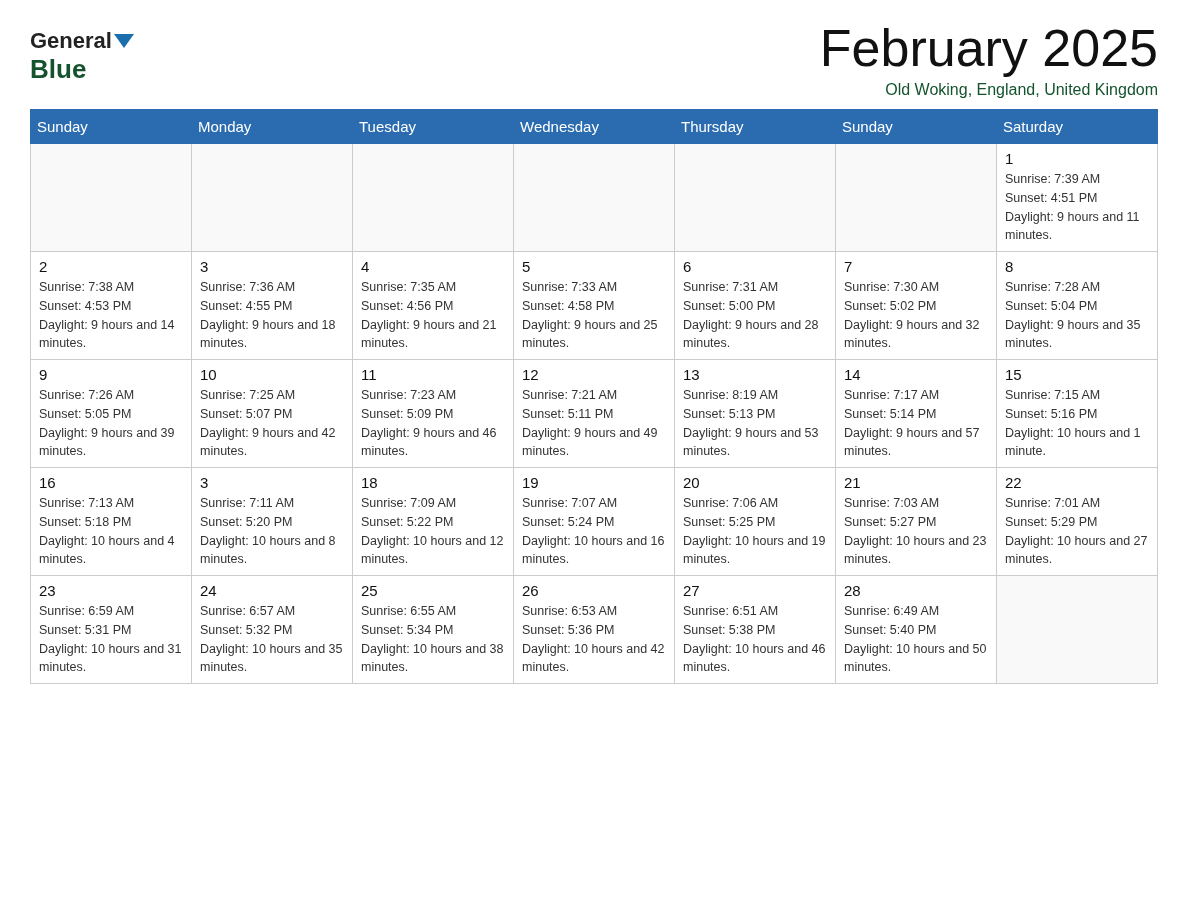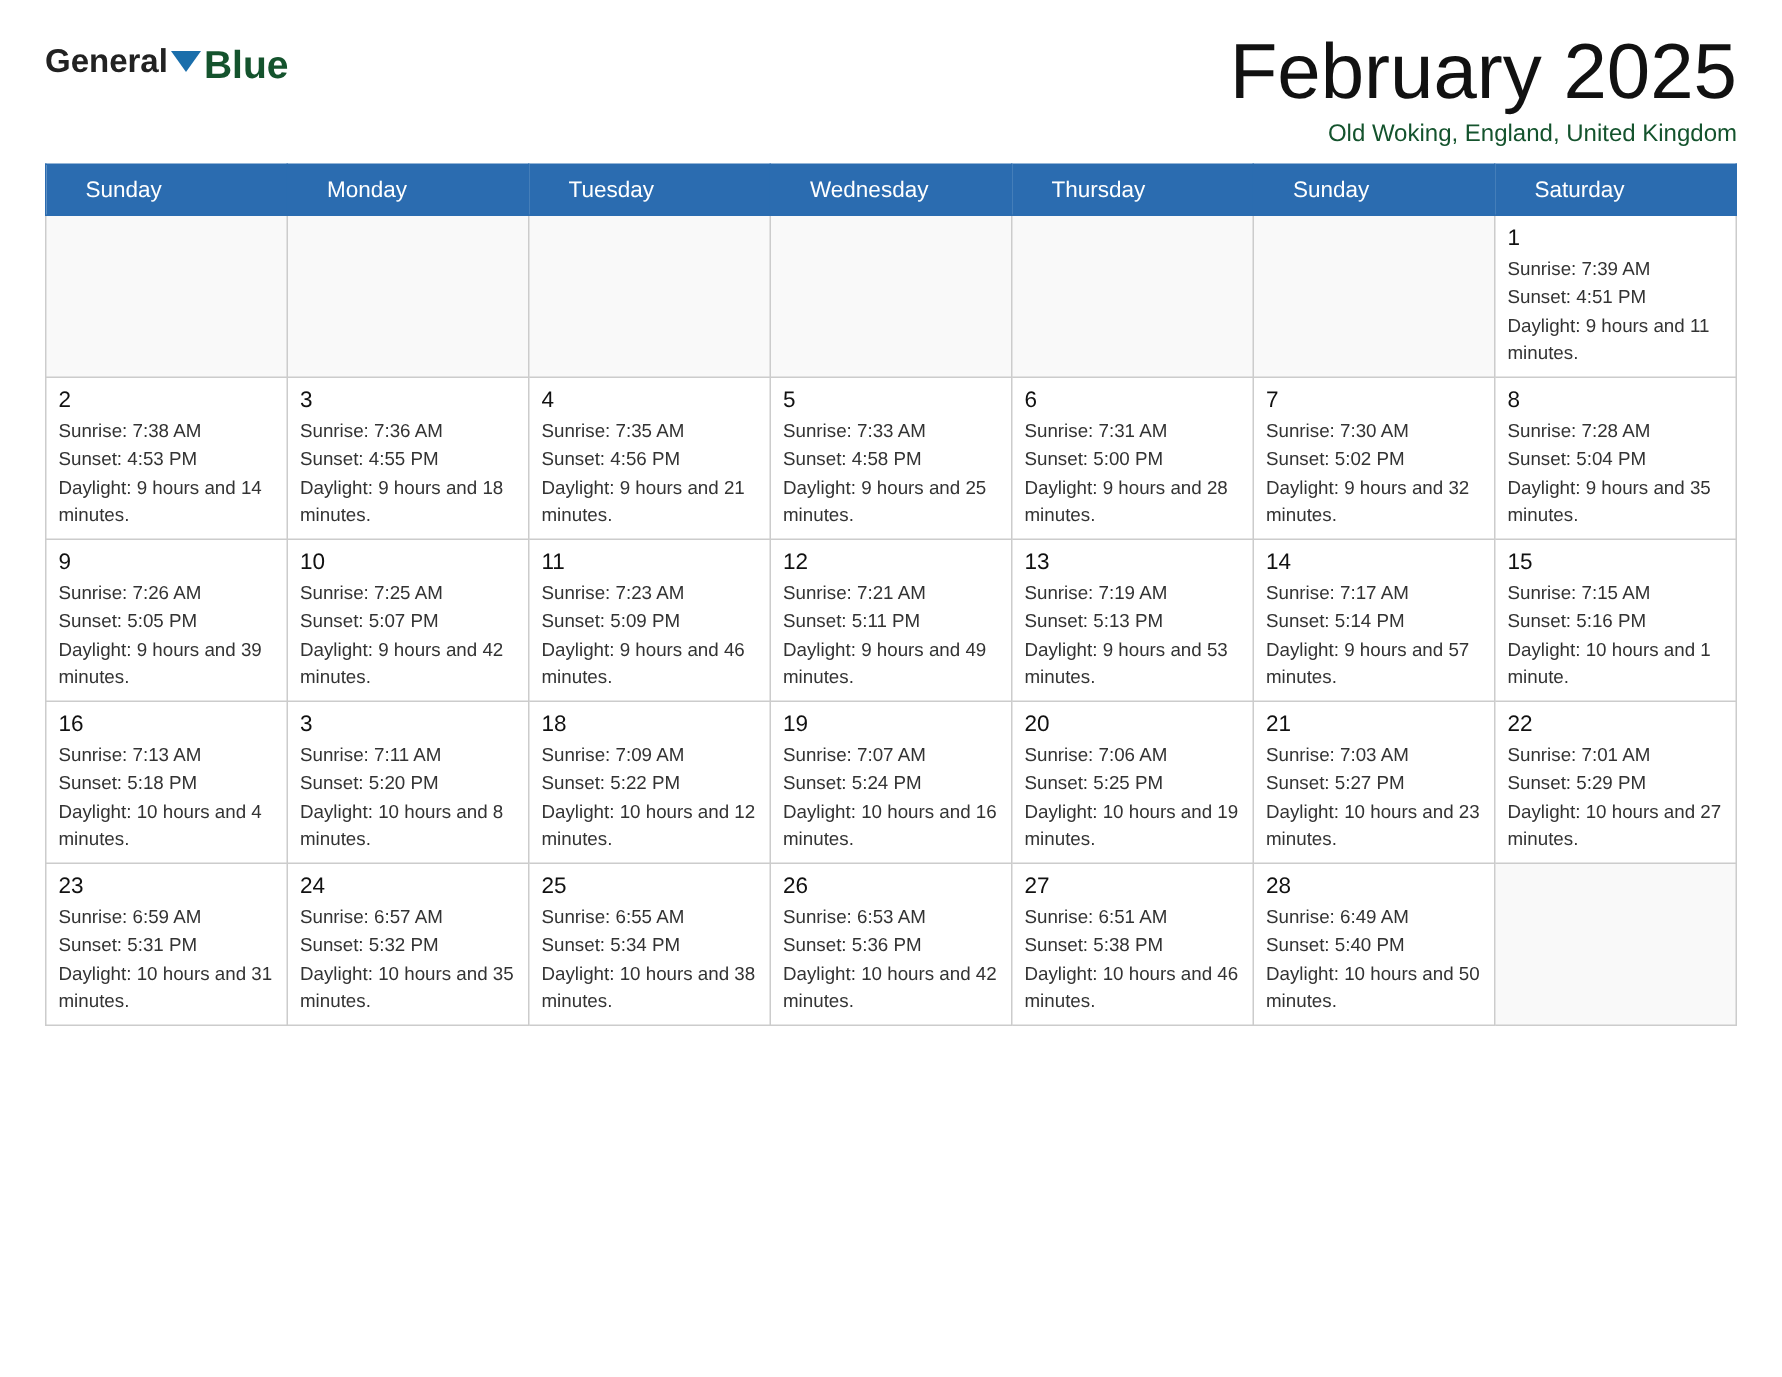--- a/index.html
+++ b/index.html
@@ -12,20 +12,21 @@
       padding: 20px 30px;
     }
     .header {
       display: flex;
       justify-content: space-between;
       align-items: flex-start;
       margin-bottom: 10px;
     }
     .logo {
       display: flex;
+      flex-direction: column;
       align-items: flex-start;
       margin-top: 8px;
     }
     .logo-text {
       display: flex;
       align-items: center;
       font-size: 22px;
       font-weight: bold;
       color: #222;
     }
@@ -66,21 +67,21 @@
     .calendar-table {
       width: 100%;
       border-collapse: collapse;
       margin-top: 8px;
     }
     .calendar-table th {
       background-color: #2b6cb0;
       color: #fff;
       font-size: 15px;
       font-weight: normal;
-      padding: 8px 26px;
+      padding: 8px 6px;
       text-align: left;
       border: 1px solid #2b6cb0;
     }
     .calendar-table td {
       vertical-align: top;
       border: 1px solid #ccc;
       padding: 6px 8px;
       width: 14.28%;
       min-height: 100px;
       font-size: 13px;
@@ -215,21 +216,21 @@
 Daylight: 9 hours and 46 minutes.</div>
         </td>
         <td>
           <span class="day-num">12</span>
           <div class="day-info" style="white-space: pre-line;">Sunrise: 7:21 AM
 Sunset: 5:11 PM
 Daylight: 9 hours and 49 minutes.</div>
         </td>
         <td>
           <span class="day-num">13</span>
-          <div class="day-info" style="white-space: pre-line;">Sunrise: 7:19 AM
+          <div class="day-info" style="white-space: pre-line;">Sunrise: 8:19 AM
 Sunset: 5:13 PM
 Daylight: 9 hours and 53 minutes.</div>
         </td>
         <td>
           <span class="day-num">14</span>
           <div class="day-info" style="white-space: pre-line;">Sunrise: 7:17 AM
 Sunset: 5:14 PM
 Daylight: 9 hours and 57 minutes.</div>
         </td>
         <td>

